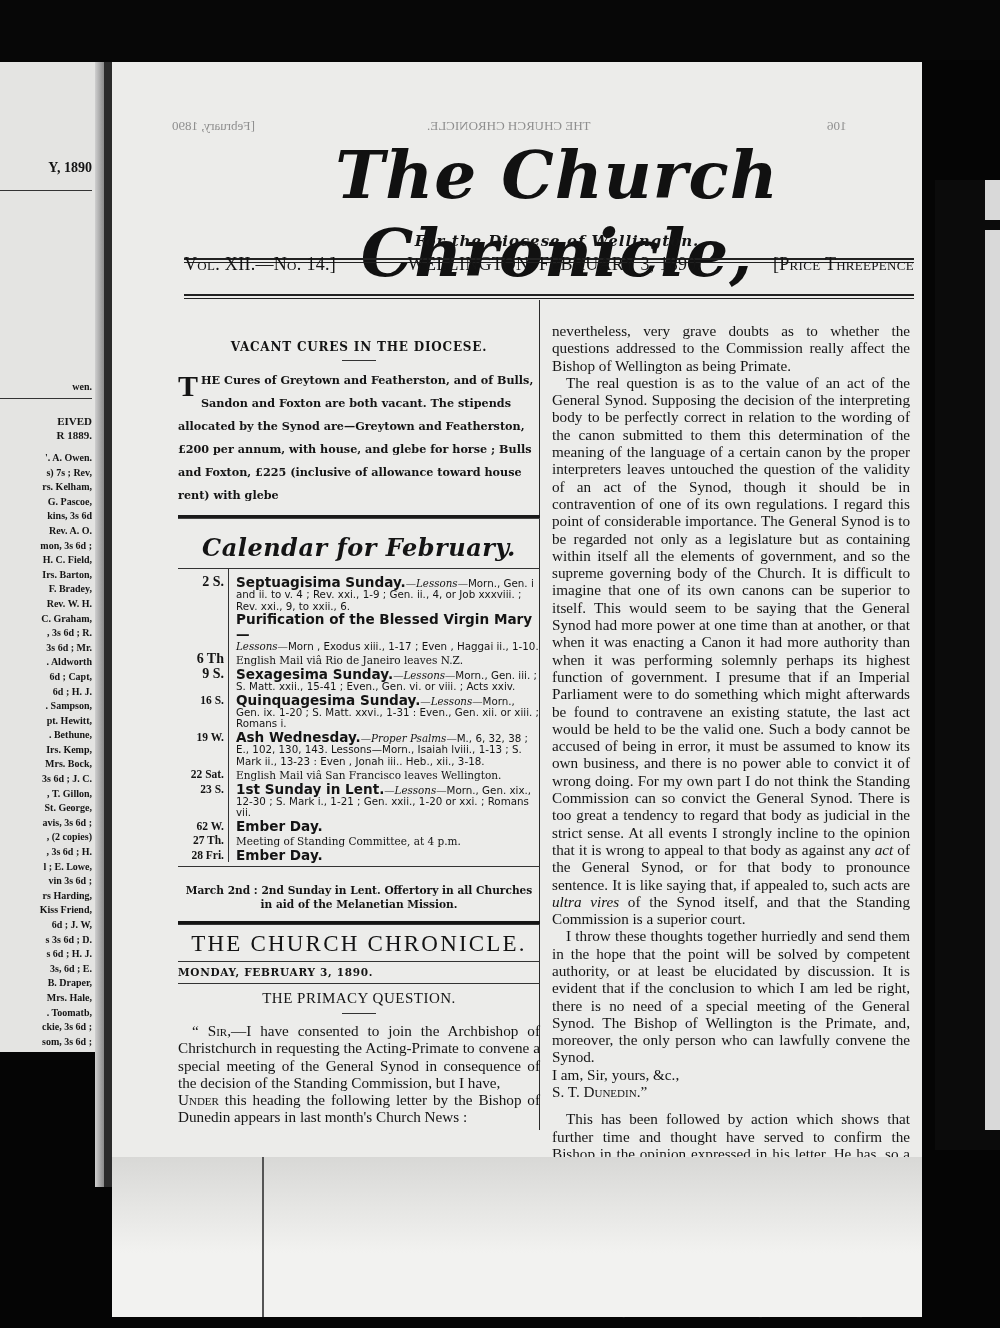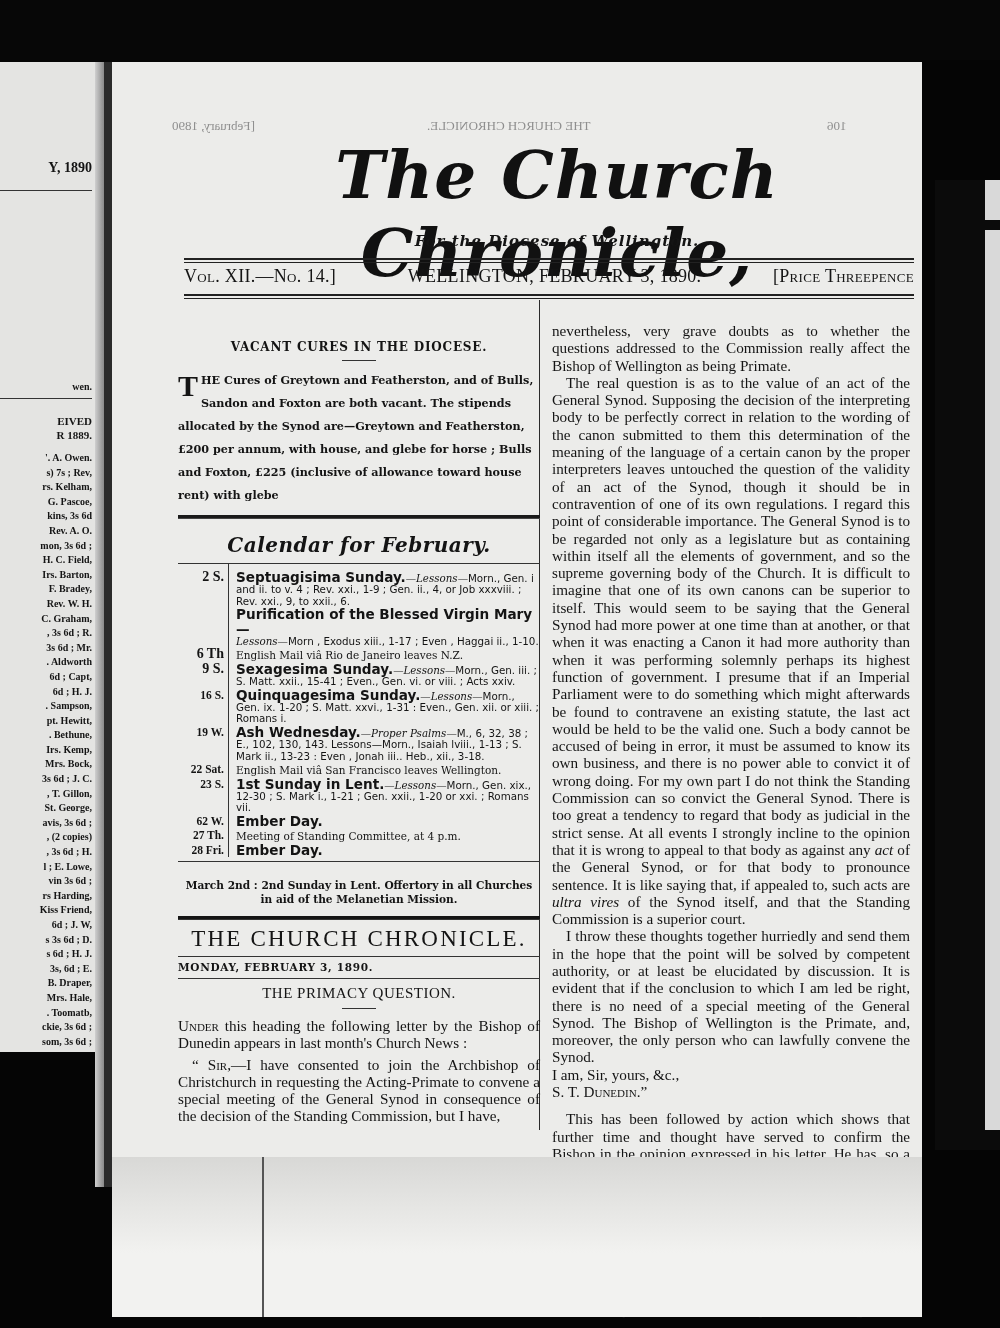--- a/index.html
+++ b/index.html
@@ -16,33 +16,33 @@
   .page{position:absolute;left:112px;top:62px;width:810px;height:1255px;background:#ececea;}
   .page .lower{position:absolute;left:0;top:1095px;width:810px;height:160px;background:linear-gradient(180deg,#d8d8d6 0%,#f2f2f0 60%);}
   .page .lower-rule{position:absolute;left:150px;top:1095px;width:2px;height:160px;background:#555;}
   .right-edge{position:absolute;left:935px;top:180px;width:65px;height:970px;background:#0b0b0b;}
   .right-edge .tab{position:absolute;left:50px;width:15px;background:#d9d9d9;}
   .running-head{position:absolute;left:60px;top:56px;width:690px;font-size:13px;color:#8e8e8e;font-family:"Liberation Serif",serif;}
   .running-head span{position:absolute;white-space:nowrap;transform:scaleX(-1);}
   .masthead{position:absolute;left:85px;top:74px;width:720px;text-align:center;font-family:"DejaVu Serif",serif;font-weight:bold;font-size:66px;letter-spacing:1px;color:#111;line-height:78px;font-style:italic;}
   .subtitle{position:absolute;left:85px;top:170px;width:720px;text-align:center;font-size:15px;font-weight:bold;font-family:"DejaVu Serif",serif;font-style:italic;letter-spacing:1px;}
   .double-rule{position:absolute;left:72px;width:730px;border-top:2px solid #222;border-bottom:1px solid #222;height:2px;}
-  .dateline{position:absolute;left:72px;top:204px;width:730px;display:flex;justify-content:space-between;font-family:"Liberation Serif",serif;font-size:18px;letter-spacing:.3px;}
+  .dateline{position:absolute;left:72px;top:192px;width:730px;display:flex;justify-content:space-between;font-family:"Liberation Serif",serif;font-size:18px;letter-spacing:.3px;}
   .dateline .sc{font-variant:small-caps;}
   .col-rule{position:absolute;left:427px;top:238px;width:1px;height:830px;background:#2a2a2a;}
   .left-col{position:absolute;left:66px;top:270px;width:362px;}
   .right-col{position:absolute;left:440px;top:260px;width:358px;font-family:"Liberation Serif",serif;font-size:15.2px;line-height:17.3px;text-align:justify;}
   .right-col p{margin:0;text-indent:14px;}
   .right-col p.first{text-indent:0;}
   .sec-title{text-align:center;font-weight:bold;font-size:12px;letter-spacing:.8px;font-family:"DejaVu Serif",serif;margin-top:8px;}
   .short-rule{width:34px;height:1px;background:#333;margin:6px auto 8px auto;}
   .vacant-body{font-size:11.2px;line-height:23px;font-weight:bold;font-family:"DejaVu Serif",serif;position:relative;}
   .dropcap{float:left;font-size:30px;line-height:26px;margin:4px 3px 0 0;font-family:"Liberation Serif",serif;font-weight:bold;}
   .thick-rule{height:3px;background:#1a1a1a;margin-top:8px;border-bottom:1px solid #444;}
-  .cal-title{text-align:center;font-family:"DejaVu Serif",serif;font-weight:bold;font-style:italic;font-size:20px;margin:14px 0 6px 0;letter-spacing:.5px;}
+  .cal-title{text-align:center;font-family:"DejaVu Serif",serif;font-weight:bold;font-style:italic;font-size:24px;margin:14px 0 6px 0;letter-spacing:.5px;}
   .cal-table{position:relative;border-top:1px solid #333;padding-top:6px;}
   .cal-vline{position:absolute;left:50px;top:0;bottom:0;width:1px;background:#333;}
   .cal-row{display:flex;}
   .cal-day{width:46px;flex:none;text-align:right;font-family:"Liberation Serif",serif;font-size:14px;font-weight:bold;padding-right:8px;line-height:14px;}
   .cal-day.small{font-size:11.5px;}
   .cal-text{flex:1;padding-left:4px;font-family:"DejaVu Sans",sans-serif;font-size:10.3px;line-height:11.4px;}
   .cal-text .big{font-family:"DejaVu Sans",sans-serif;font-size:13.6px;font-weight:bold;line-height:14px;}
   .cal-text .ital{font-style:italic;font-family:"DejaVu Serif",serif;}
   .cal-text .note{font-family:"DejaVu Serif",serif;font-size:10.5px;}
   .cal-note{border-top:1px solid #333;margin-top:4px;padding:16px 0 0 0;text-align:center;font-family:"DejaVu Serif",serif;font-weight:bold;font-size:10.6px;line-height:14px;}
@@ -215,22 +215,22 @@
     <div class="cal-note">March 2nd : 2nd Sunday in Lent. Offertory in all Churches in aid of the Melanetian Mission.</div>
 
     <div class="cc-rule-top"></div>
     <div class="cc-title">THE CHURCH CHRONICLE.</div>
     <div class="thin-rule"></div>
     <div class="cc-date">MONDAY, FEBRUARY 3, 1890.</div>
     <div class="thin-rule"></div>
     <div class="primacy">THE PRIMACY QUESTION.</div>
     <div class="short-rule"></div>
     <div class="body-text">
+      <p style="text-indent:14px;margin-top:4px;"><span class="sc">“ Sir,</span><span>—I have consented to join the Archbishop of Christchurch in requesting the Acting-Primate to convene a special meeting of the General Synod in consequence of the decision of the Standing Commission, but I have,</span></p>
       <p><span class="sc">Under</span><span> this heading the following letter by the Bishop of Dunedin appears in last month's Church News :</span></p>
-      <p style="text-indent:14px;margin-top:4px;"><span class="sc">“ Sir,</span><span>—I have consented to join the Archbishop of Christchurch in requesting the Acting-Primate to convene a special meeting of the General Synod in consequence of the decision of the Standing Commission, but I have,</span></p>
     </div>
   </div>
 
   <div class="right-col">
     <p class="first">nevertheless, very grave doubts as to whether the questions addressed to the Commission really affect the Bishop of Wellington as being Primate.</p>
     <p><span>The real question is as to the value of an act of the General Synod. Supposing the decision of the interpreting body to be perfectly correct in relation to the wording of the canon submitted to them this determination of the meaning of the language of a certain canon by the proper interpreters leaves untouched the question of the validity of an act of the Synod, though it should be in contravention of one of its own regulations. I regard this point of considerable importance. The General Synod is to be regarded not only as a legislature but as containing within itself all the elements of government, and so the supreme governing body of the Church. It is difficult to imagine that one of its own canons can be superior to itself. This would seem to be saying that the General Synod had more power at one time than at another, or that when it was enacting a Canon it had more authority than when it was performing solemnly perhaps its highest function of government. I presume that if an Imperial Parliament were to do something which might afterwards be found to contravene an existing statute, the last act would be held to be the valid one. Such a body cannot be accused of being in error, it must be assumed to know its own business, and there is no power able to convict it of wrong doing. For my own part I do not think the Standing Commission can so convict the General Synod. There is too great a tendency to regard that body as judicial in the strict sense. At all events I strongly incline to the opinion that it is wrong to appeal to that body as against any</span> <i>act</i><span> of the General Synod, or for that body to pronounce sentence. It is like saying that, if appealed to, such acts are </span><i>ultra vires</i><span> of the Synod itself, and that the Standing Commission is a superior court.</span></p>
     <p>I throw these thoughts together hurriedly and send them in the hope that the point will be solved by competent authority, or at least be elucidated by discussion. It is evident that if the conclusion to which I am led be right, there is no need of a special meeting of the General Synod. The Bishop of Wellington is the Primate, and, moreover, the only person who can lawfully convene the Synod.</p>
     <div class="signoff a">I am, Sir, yours, &amp;c.,</div>
     <div class="signoff sc" style="padding-right:30px;">S. T. Dunedin.”</div>
     <div style="height:10px;"></div>

